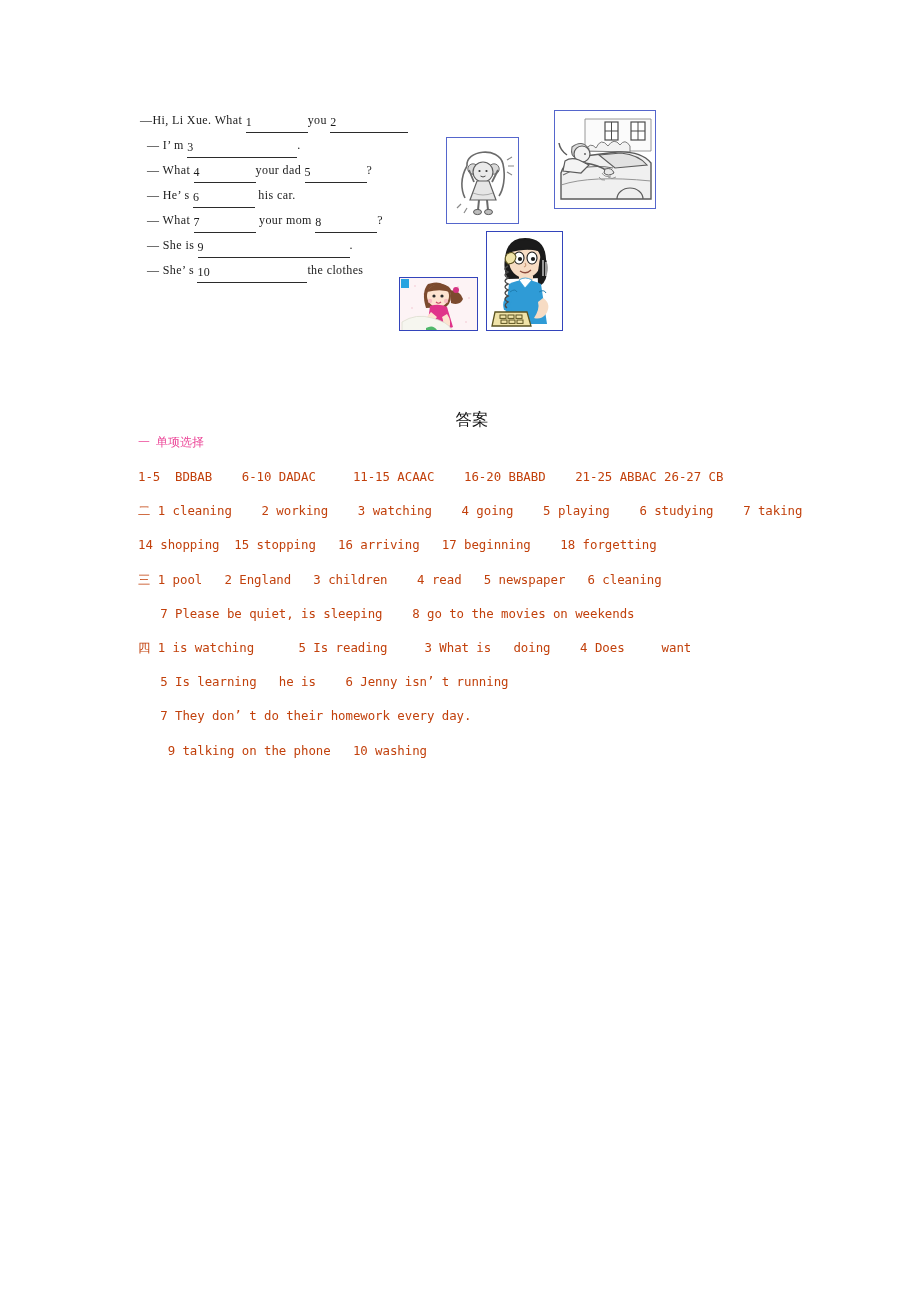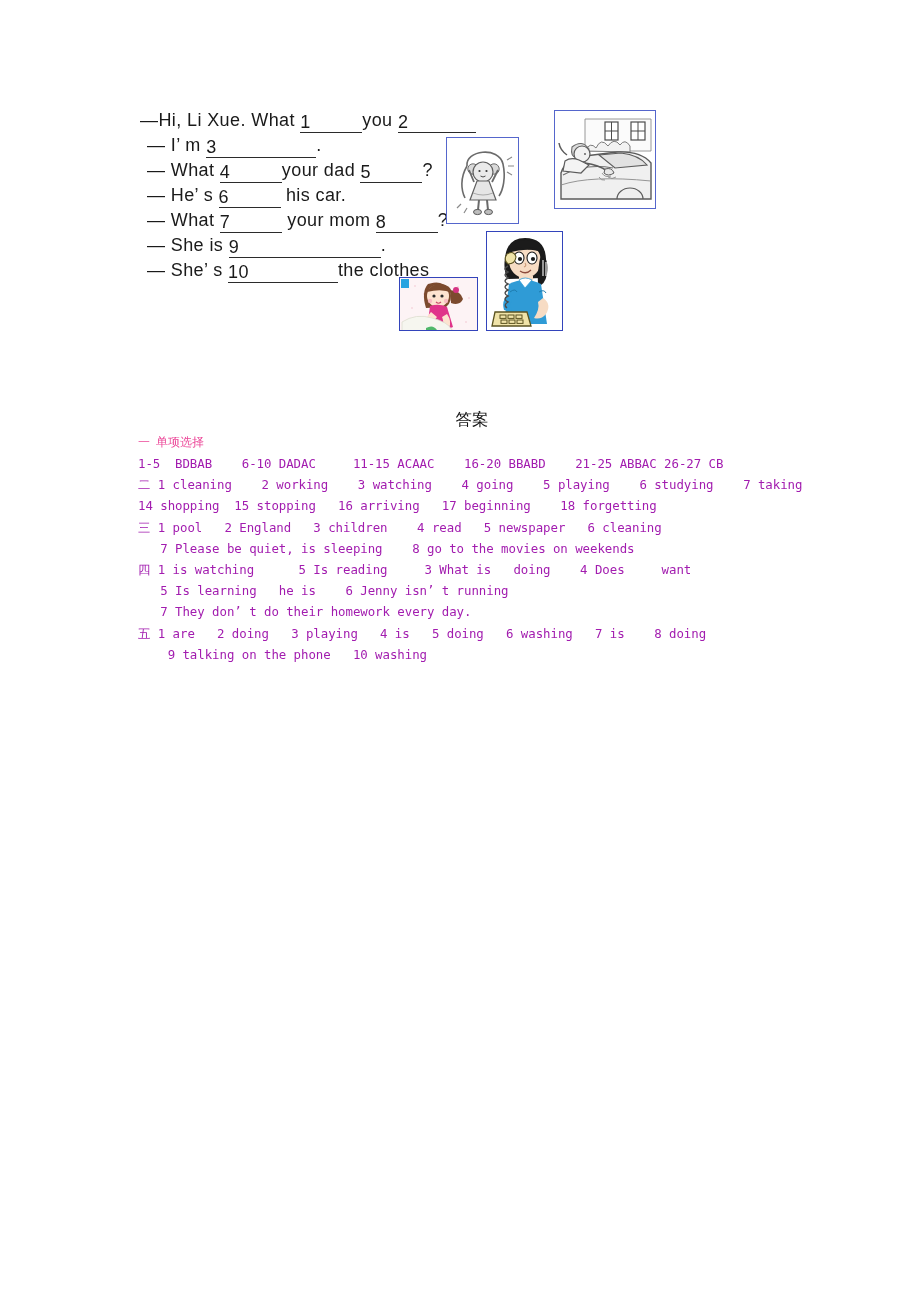--- a/index.html
+++ b/index.html
@@ -17,22 +17,22 @@
   }
 
   
   #dialogue {
     position: absolute;
     left: 140px;
     top: 108px;
     width: 420px;
   }
   .dlg-line {
-    font-family: Liberation Sans, sans-serif;
-    font-size: 18px;
+    font-family: Liberation Serif, serif;
+    font-size: 12px;
     line-height: 24.6px;
     white-space: pre;
     color: #1a1a1a;
     letter-spacing: 0.4px;
   }
   .dlg-line.ind { padding-left: 7px; }
   .blank {
     border-bottom: 1px solid #2b2b2b;
     display: inline-block;
     text-align: left;
@@ -81,22 +81,23 @@
     font-size: 12px;
     line-height: 21px;
     white-space: pre;
     color: #ec4899;
   }
   .ans-line {
     font-family: "DejaVu Sans Mono", "Liberation Mono", monospace;
     font-size: 12.4px;
     line-height: 21.2px;
     white-space: pre;
-    color: #a21caf;
+    color: #c2410c;
     letter-spacing: -0.05px;
+    margin-top: 13px;
   }
 </style>
 </head>
 <body>
 
 <div id="dialogue">
     <div class="dlg-line"><span>—Hi, Li Xue. What </span><span class="blank b-md">1</span><span>you </span><span class="blank b-lg">2</span></div>
     <div class="dlg-line ind"><span>— I’ m </span><span class="blank b-xl">3</span><span>.</span></div>
     <div class="dlg-line ind"><span>— What </span><span class="blank b-md">4</span><span>your dad </span><span class="blank b-md">5</span><span>?</span></div>
     <div class="dlg-line ind"><span>— He’ s </span><span class="blank b-md">6</span><span> his car.</span></div>
@@ -290,15 +291,14 @@
 <div id="answers">
     <div class="ans-head">一  单项选择</div>
     <div class="ans-line">1-5  BDBAB    6-10 DADAC     11-15 ACAAC    16-20 BBABD    21-25 ABBAC 26-27 CB</div>
     <div class="ans-line">二 1 cleaning    2 working    3 watching    4 going    5 playing    6 studying    7 taking</div>
     <div class="ans-line">14 shopping  15 stopping   16 arriving   17 beginning    18 forgetting</div>
     <div class="ans-line">三 1 pool   2 England   3 children    4 read   5 newspaper   6 cleaning</div>
     <div class="ans-line">   7 Please be quiet, is sleeping    8 go to the movies on weekends</div>
     <div class="ans-line">四 1 is watching      5 Is reading     3 What is   doing    4 Does     want</div>
     <div class="ans-line">   5 Is learning   he is    6 Jenny isn’ t running</div>
     <div class="ans-line">   7 They don’ t do their homework every day.</div>
-    <div class="ans-line">五 1 are   2 doing   3 playing   4 is   5 doing   6 washing   7 is    8 doing</div>
     <div class="ans-line">    9 talking on the phone   10 washing</div>
   </div>
 
 </body></html>

